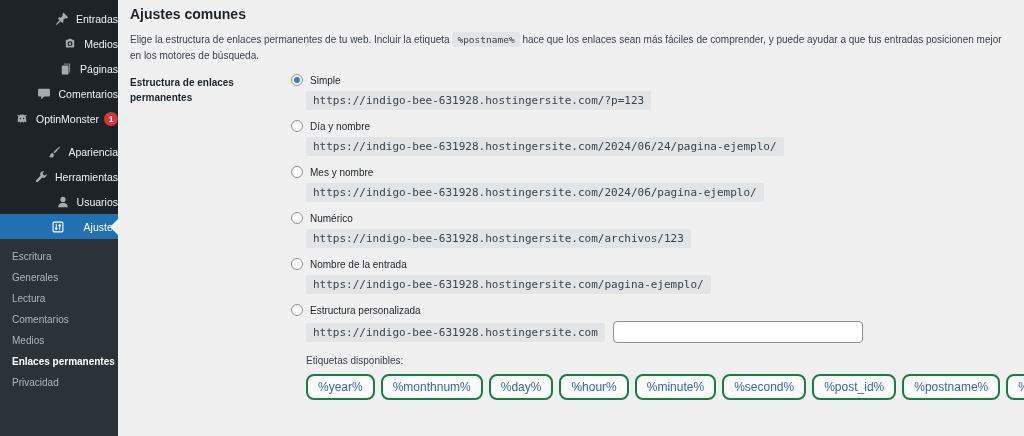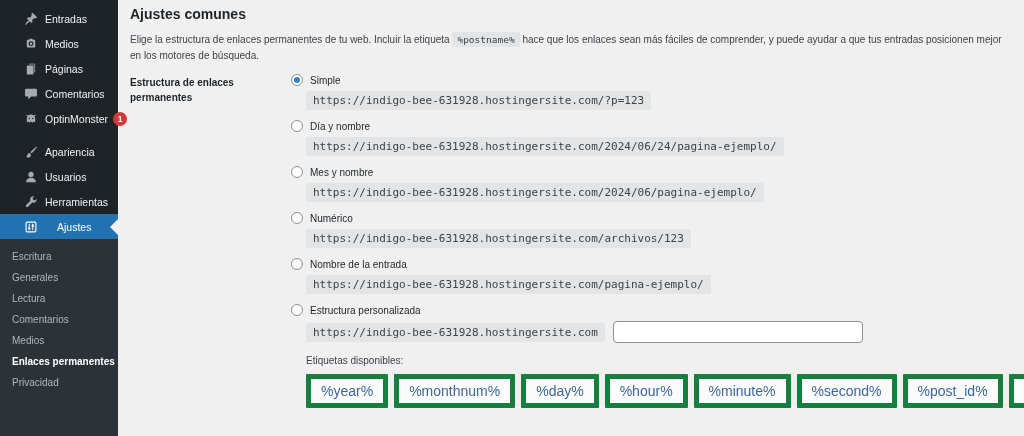--- a/index.html
+++ b/index.html
@@ -3,21 +3,21 @@
 <meta charset="utf-8">
 <style>
   * { margin:0; padding:0; box-sizing:border-box; }
   html,body { width:1024px; height:436px; overflow:hidden; }
   body { font-family:"Liberation Sans","DejaVu Sans",sans-serif; background:#f0f0f1; }
   .app { display:flex; width:1024px; height:436px; }
 
   
   .sidebar { width:118px; flex:0 0 118px; background:#1d2327; display:flex; flex-direction:column; }
   .menu { padding-top:6px; }
-  .menu-item { position:relative; height:25px; display:flex; align-items:center; padding-left:24px; cursor:pointer; color:#f0f0f1; }
+  .menu-item { position:relative; height:25px; display:flex; align-items:center; padding-left:4px; cursor:pointer; color:#f0f0f1;justify-content:flex-end; }
   .menu-item .mi-icon { width:14px; height:14px; margin-right:7px; color:#a7aaad; display:flex; align-items:center; justify-content:center; flex:0 0 14px; }
   .menu-item .mi-icon svg { width:14px; height:14px; display:block; }
   .menu-item .mi-label { font-size:10.5px; font-weight:400; white-space:nowrap; }
   .menu-item.active { background:#2271b1;gap:12px; }
   .menu-item.active .mi-icon { color:#ffffff; }
   .menu-item.active .mi-label { color:#ffffff; font-weight:400; }
   .menu-sep { height:8px; }
   .notch { position:absolute; right:0; top:50%; transform:translateY(-50%); width:0; height:0;
            border-top:8px solid transparent; border-bottom:8px solid transparent; border-right:8px solid #f0f0f1; }
   .badge { background:#d63638; color:#fff; border-radius:50%; min-width:14px; height:14px; line-height:14px;
@@ -41,21 +41,21 @@
   .radio-row { display:flex; align-items:center; cursor:pointer; }
   .radio { width:12px; height:12px; border:1px solid #8c8f94; border-radius:50%; background:#fff; position:relative; flex:0 0 12px; }
   .radio.checked::after { content:""; position:absolute; left:2px; top:2px; width:6px; height:6px; border-radius:50%; background:#3582c4; }
   .radio-label { margin-left:7px; font-size:10px; font-weight:400; color:#1d2327; }
   .url-row { margin:5px 0 0 15px; display:flex; align-items:center; }
   .code-box { font-size:11px; padding:3px 7px; white-space:nowrap; }
   .custom-input { margin-left:8px; width:250px; height:22px; border:1px solid #8c8f94; border-radius:4px; background:#fff; font-size:10px; padding:0 6px; font-family:inherit; }
 
   .tags-label { margin:12px 0 8px 15px; font-size:10px; color:#3c434a; }
   .tags-row { margin-left:15px; display:flex; gap:6px; }
-  .tag-btn { font-family:inherit; font-size:14px; color:#3a679f; background:#fbfbfc; border:5px solid #15803d; border-radius:1px; padding:4px 10px; cursor:pointer; white-space:nowrap; }
+  .tag-btn { font-family:inherit; font-size:12px; color:#3a679f; background:#fbfbfc; border:2px solid #15803d; border-radius:8px; padding:4px 10px; cursor:pointer; white-space:nowrap; }
 </style>
 </head>
 <body>
 
 <div class="app">
 
   <aside class="sidebar">
     <nav class="menu">
 
       <div class="menu-item">
@@ -117,33 +117,33 @@
               <path d="M18.5 2c-2.3 1.4-7.4 5.8-9.4 8.3l1.6 1.6C13.2 9.9 17.6 4.8 19 2.5l-.5-.5zM7.9 11.4c-1.8 0-3.2 1.4-3.2 3.2 0 1.2-.9 1.9-1.9 2.3 1 .7 2.2 1.1 3.3 1.1 2.1 0 3.7-1.6 3.7-3.4 0-1.7-1-3.2-1.9-3.2z"></path>
             </svg>
         </span>
         <span class="mi-label">Apariencia</span>
       </div>
 
 
       <div class="menu-item">
         <span class="mi-icon">
           <svg viewBox="0 0 20 20" fill="currentColor">
+              <path d="M17.7 5.3a4.4 4.4 0 01-5.9 5.5l-6 6a1.8 1.8 0 11-2.6-2.6l6-6A4.4 4.4 0 0114.7 2l-2.4 2.4.8 2.5 2.5.8 2.1-2.4z"></path>
+            </svg>
+        </span>
+        <span class="mi-label">Herramientas</span>
+      </div>
+
+      <div class="menu-item">
+        <span class="mi-icon">
+          <svg viewBox="0 0 20 20" fill="currentColor">
               <path d="M10 2.5A3.75 3.75 0 1110 10a3.75 3.75 0 010-7.5zM3 17.5c0-3.9 3.1-6.3 7-6.3s7 2.4 7 6.3H3z"></path>
             </svg>
         </span>
         <span class="mi-label">Usuarios</span>
-      </div>
-
-      <div class="menu-item">
-        <span class="mi-icon">
-          <svg viewBox="0 0 20 20" fill="currentColor">
-              <path d="M17.7 5.3a4.4 4.4 0 01-5.9 5.5l-6 6a1.8 1.8 0 11-2.6-2.6l6-6A4.4 4.4 0 0114.7 2l-2.4 2.4.8 2.5 2.5.8 2.1-2.4z"></path>
-            </svg>
-        </span>
-        <span class="mi-label">Herramientas</span>
       </div>
 
       <div class="menu-item active">
         <span class="mi-icon">
           <svg viewBox="0 0 20 20">
               <rect x="3" y="3" width="14" height="14" rx="1.5" fill="none" stroke="currentColor" stroke-width="1.6"></rect>
               <path d="M7.5 5.5v9M12.5 5.5v9" stroke="currentColor" stroke-width="1.4"></path>
               <circle cx="7.5" cy="12" r="1.7" fill="currentColor"></circle>
               <circle cx="12.5" cy="8" r="1.7" fill="currentColor"></circle>
             </svg>

